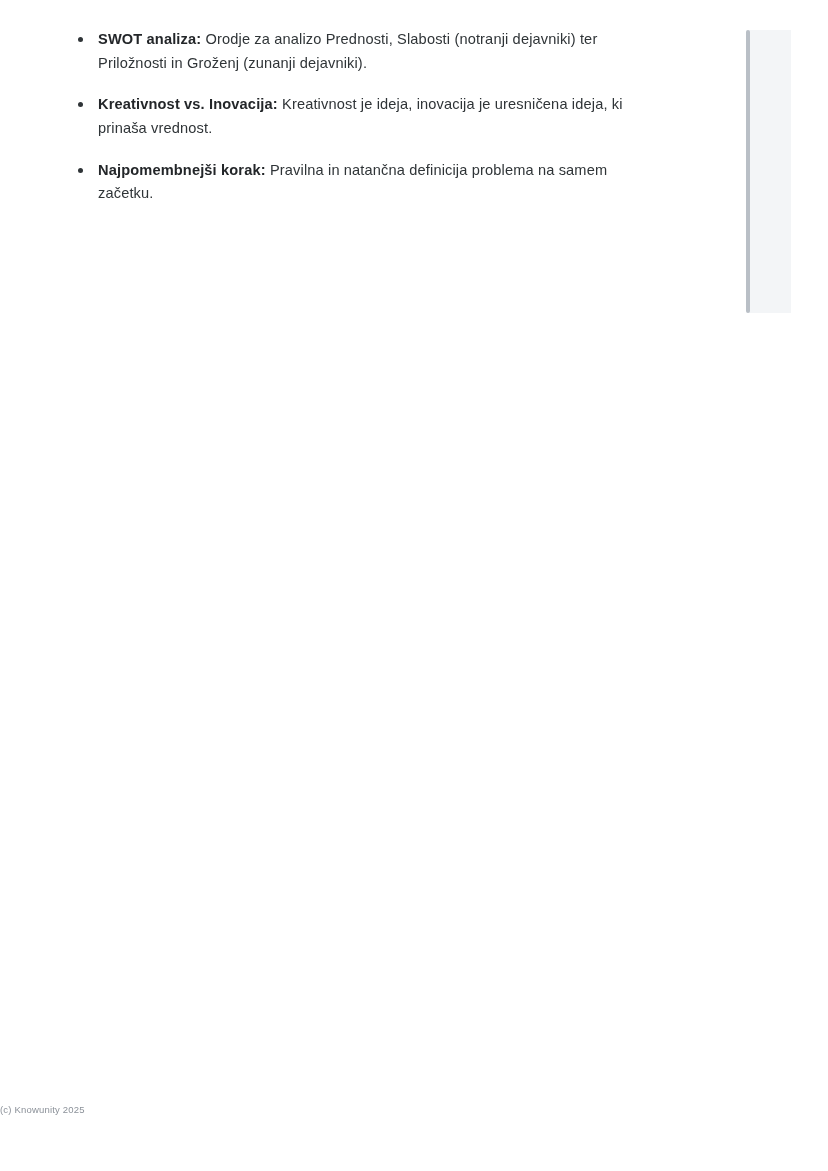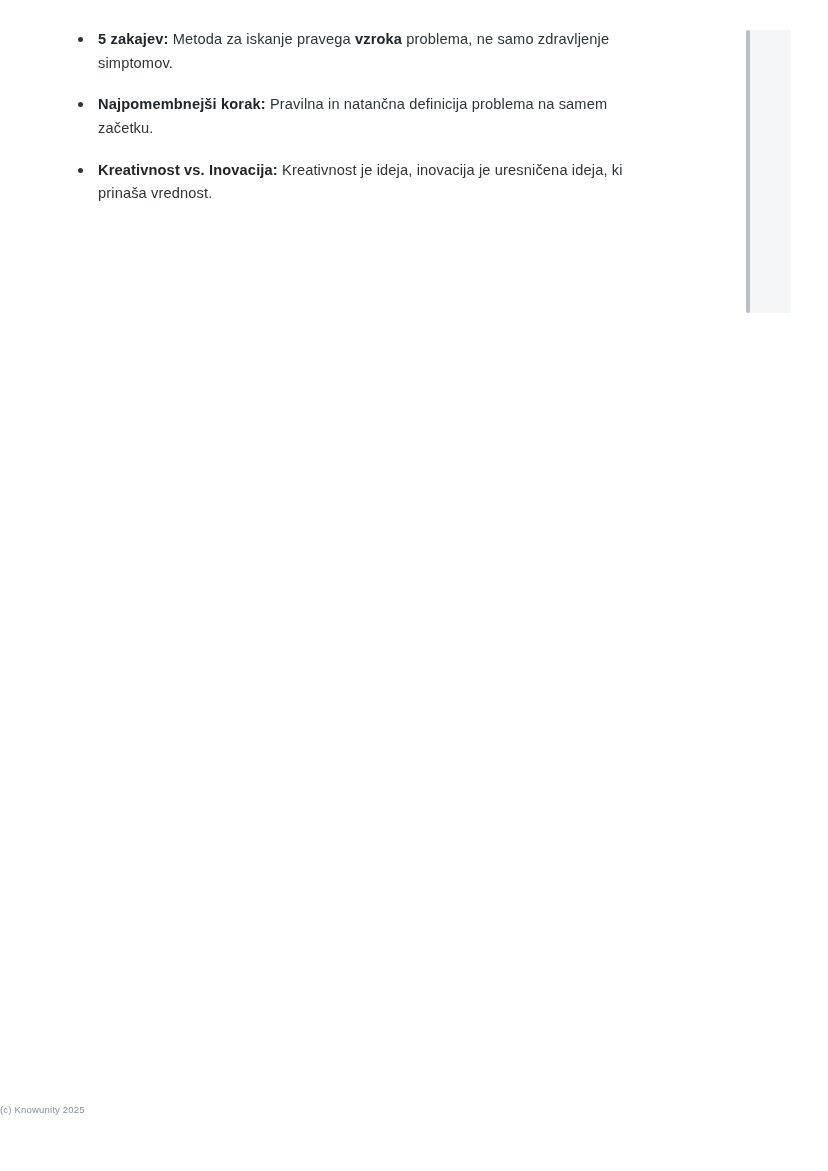--- a/index.html
+++ b/index.html
@@ -104,34 +104,34 @@
   }
 </style>
 </head>
 <body>
 
 <div class="page">
 
   <div class="content">
     <ul class="bullets">
 
+      <li>
+        <span class="dot"></span>
+        <span class="lead">SWOT analiza:</span><span> Orodje za analizo Prednosti, Slabosti (notranji dejavniki) ter Priložnosti in Groženj (zunanji dejavniki).</span>
+      </li>
+
 
       <li>
         <span class="dot"></span>
-        <span class="lead">5 zakajev:</span><span> Metoda za iskanje pravega </span><span class="strong-inline">vzroka</span><span> problema, ne samo zdravljenje simptomov.</span>
+        <span class="lead">Kreativnost vs. Inovacija:</span><span> Kreativnost je ideja, inovacija je uresničena ideja, ki prinaša vrednost.</span>
       </li>
 
       <li>
         <span class="dot"></span>
         <span class="lead">Najpomembnejši korak:</span><span> Pravilna in natančna definicija problema na samem začetku.</span>
-      </li>
-
-      <li>
-        <span class="dot"></span>
-        <span class="lead">Kreativnost vs. Inovacija:</span><span> Kreativnost je ideja, inovacija je uresničena ideja, ki prinaša vrednost.</span>
       </li>
 
     </ul>
   </div>
 
   <div class="scroll-track"></div>
   <div class="scroll-thumb"></div>
 
   <div class="footer">(c) Knowunity 2025</div>
 

